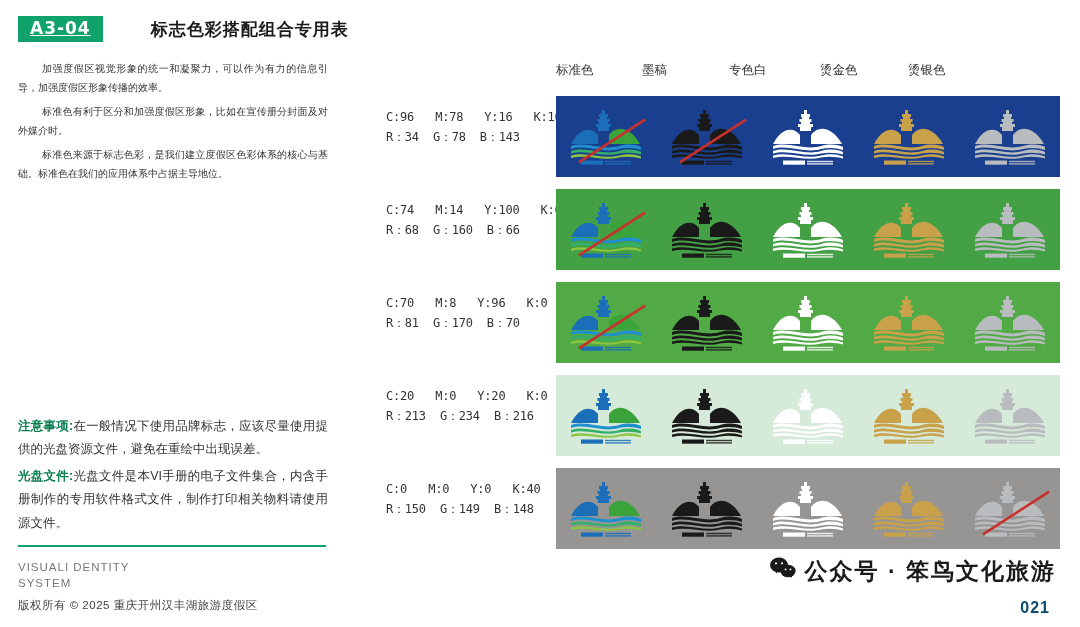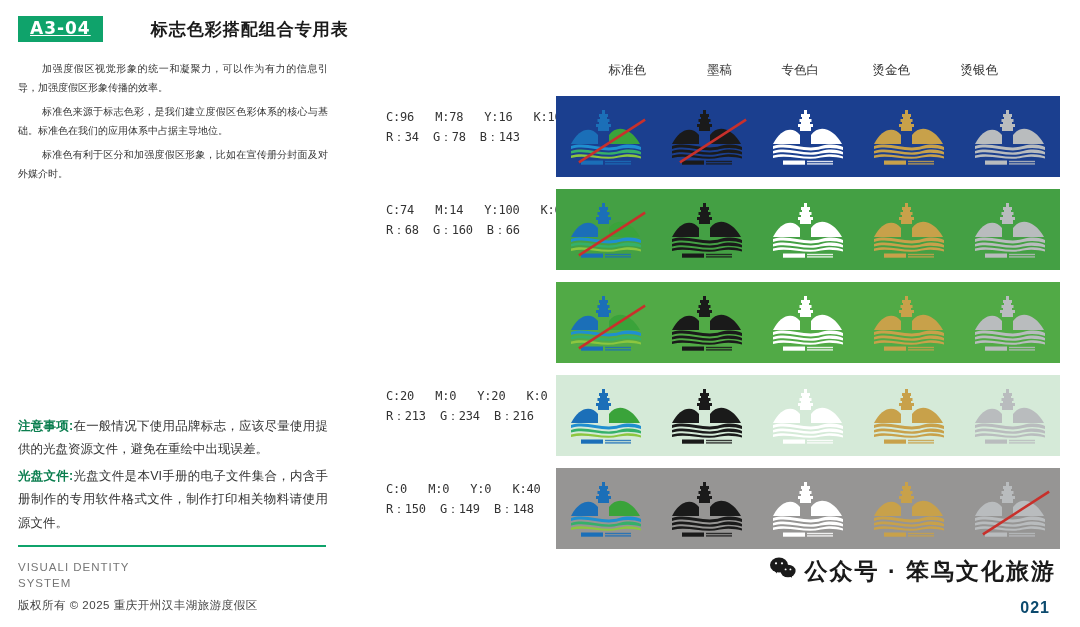--- a/index.html
+++ b/index.html
@@ -43,21 +43,21 @@
   .vi{
     position:absolute;left:18px;top:560px;font-size:11.5px;color:#777777;letter-spacing:1px;line-height:1.35;
   }
   .copyright{
     position:absolute;left:18px;top:598px;font-size:11.5px;color:#444444;letter-spacing:.5px;
   }
   .col-heads{
     position:absolute;left:556px;top:62px;width:504px;height:20px;
   }
   .col-head{
-    position:absolute;top:0;font-size:12.5px;color:#333333;text-align:right;width:90px;
+    position:absolute;top:0;font-size:12.5px;color:#333333;text-align:left;width:90px;
   }
   .rows{position:absolute;left:386px;top:96px;width:674px;}
   .row{position:relative;height:81px;margin-bottom:12px;}
   .row .spec{
     position:absolute;left:0;top:12px;width:160px;
     font-size:12px;line-height:1.65;color:#333333;white-space:pre;
     font-family:"DejaVu Sans Mono","Liberation Mono",monospace;
     letter-spacing:-0.2px;
   }
   .band{
@@ -93,22 +93,22 @@
 </head>
 <body>
 
 <div class="header">
   <div class="code-badge">A3-04</div>
   <div class="header-title">标志色彩搭配组合专用表</div>
 </div>
 
 <div class="left-col">
   <p class="para indent">加强度假区视觉形象的统一和凝聚力，可以作为有力的信息引导，加强度假区形象传播的效率。</p>
+  <p class="para indent">标准色有利于区分和加强度假区形象，比如在宣传册分封面及对外媒介时。</p>
   <p class="para indent">标准色来源于标志色彩，是我们建立度假区色彩体系的核心与基础。标准色在我们的应用体系中占据主导地位。</p>
-  <p class="para indent">标准色有利于区分和加强度假区形象，比如在宣传册分封面及对外媒介时。</p>
 </div>
 
 <div class="notes">
   <p><b>注意事项:</b><span>在一般情况下使用品牌标志，应该尽量使用提供的光盘资源文件，避免在重绘中出现误差。</span></p>
   <p><b>光盘文件:</b><span>光盘文件是本VI手册的电子文件集合，内含手册制作的专用软件格式文件，制作打印相关物料请使用源文件。</span></p>
 </div>
 
 <div class="rule"></div>
 <div class="vi">
   <div>VISUALI DENTITY</div>
@@ -426,20 +426,22 @@
       <rect x="12" y="52.5" width="22" height="4.2" fill="#b9bcbe"></rect>
       <rect x="36" y="52.8" width="26" height="1.4" fill="#b9bcbe" opacity=".85"></rect>
       <rect x="36" y="55.2" width="26" height="1.4" fill="#b9bcbe" opacity=".85"></rect>
     </g>
   </svg>
           </div>
         </div>
       </div>
     </div>
     <div class="row">
+      <div class="spec">C:70   M:8   Y:96   K:0
+R：81  G：170  B：70</div>
       <div class="band" style="background: rgb(81, 170, 70);">
         <div class="cell">
           <div class="logo">
   <svg viewBox="0 0 74 58" xmlns="http://www.w3.org/2000/svg">
     <g>
 
       <rect x="30" y="6" width="9" height="3" fill="#1b6fb8"></rect>
       <rect x="33" y="2" width="3" height="4" fill="#1b6fb8"></rect>
       <rect x="28.5" y="11" width="12" height="3" fill="#1b6fb8"></rect>
       <rect x="27" y="16" width="15" height="3" fill="#1b6fb8"></rect>

